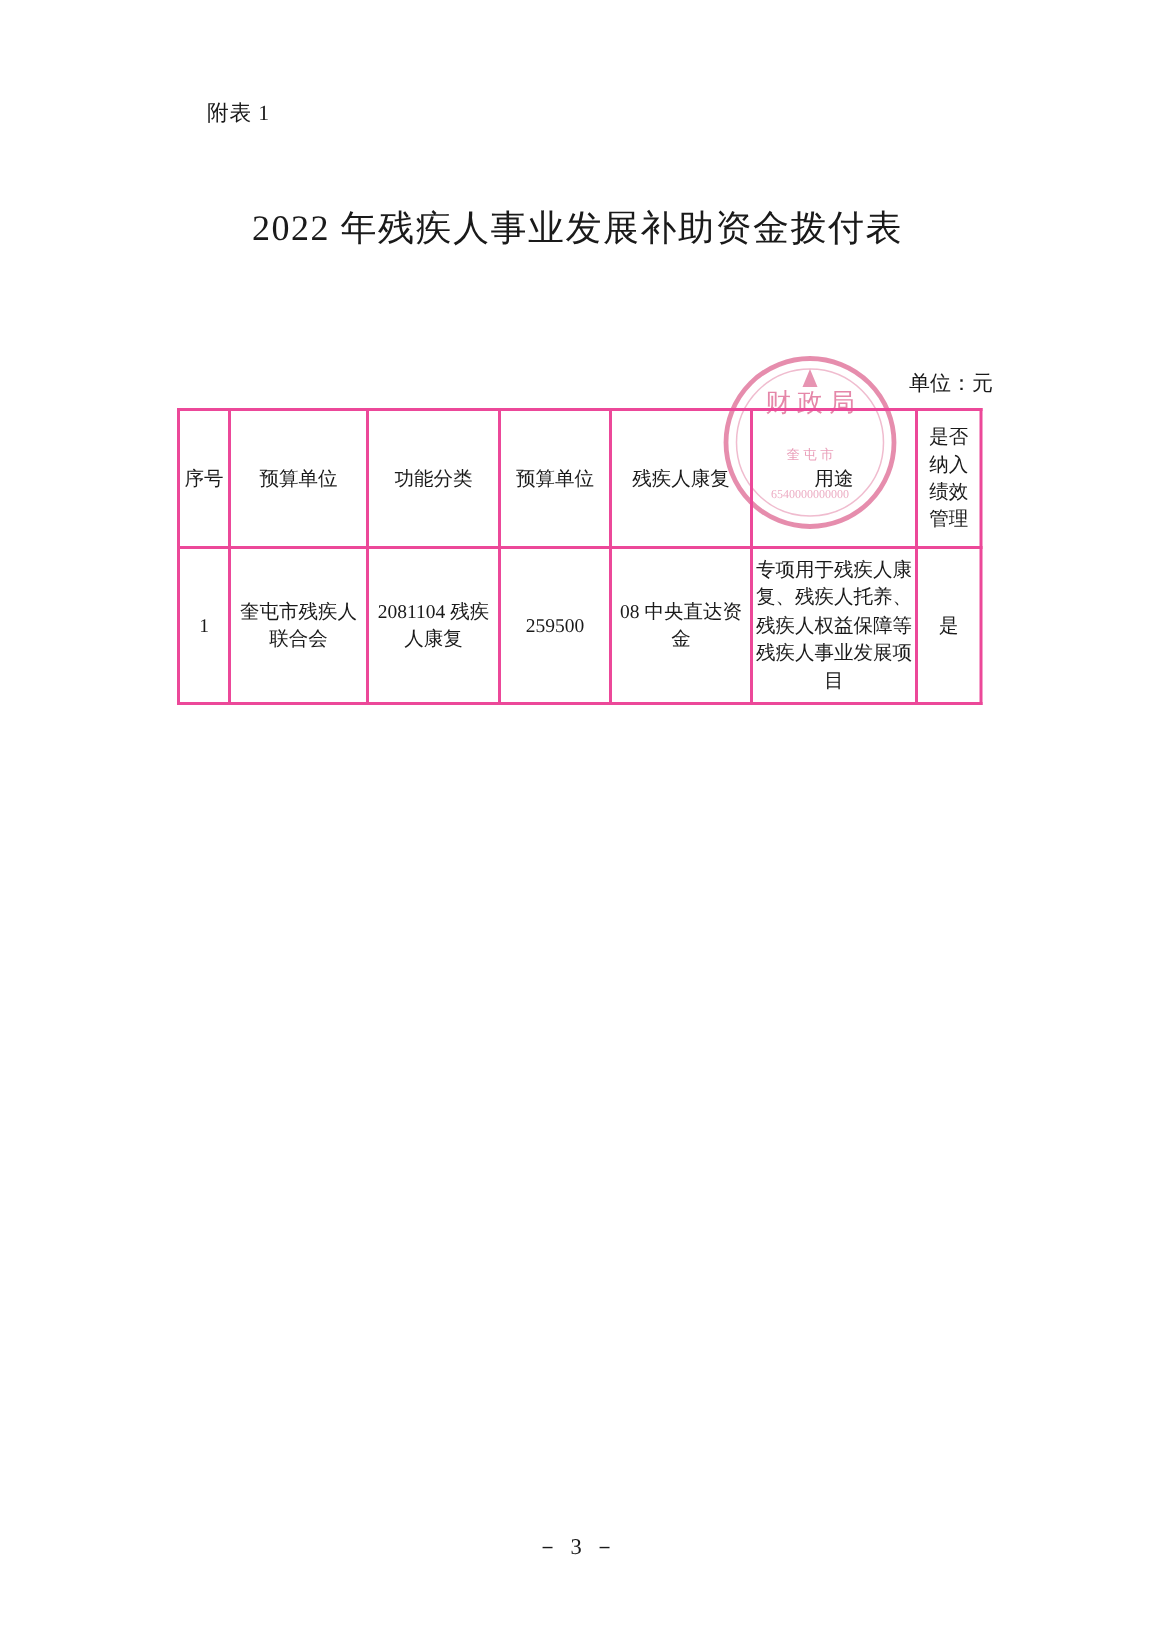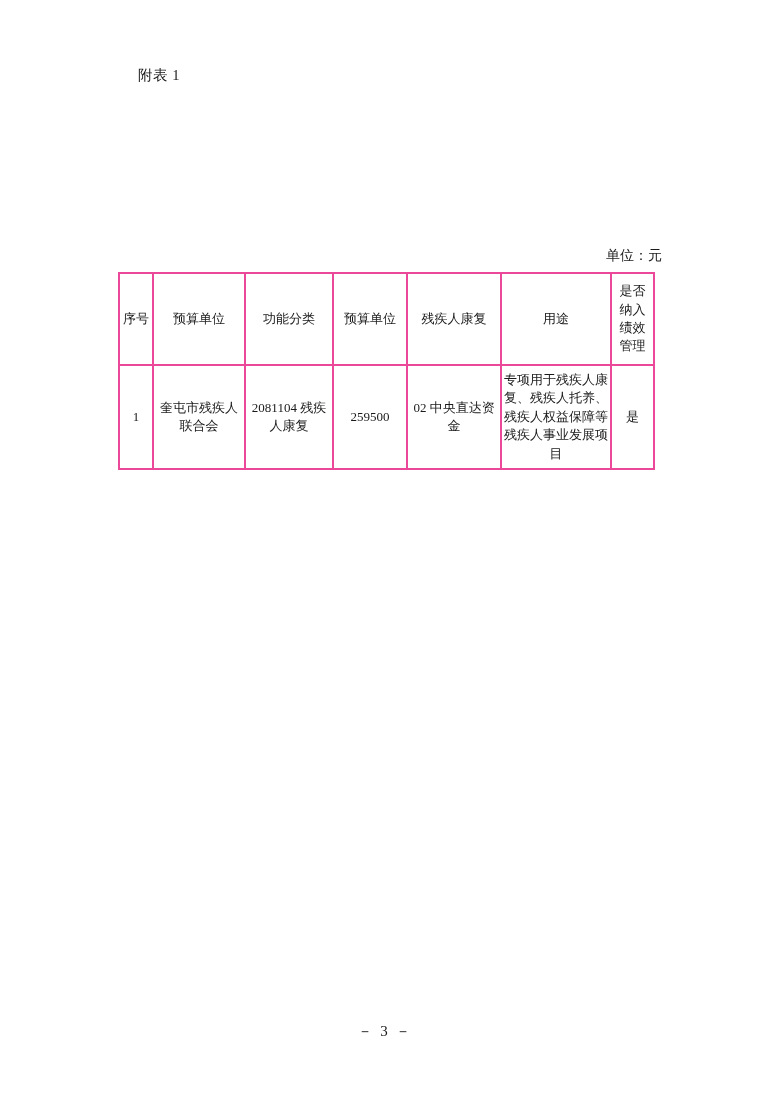--- a/index.html
+++ b/index.html
@@ -117,23 +117,36 @@
     fill: #d6467a;
   }
 </style>
 </head>
 <body>
 
 <div class="page">
 
   <div class="attach-label">附表 1</div>
 
+  <h1 class="doc-title">2022 年残疾人事业发展补助资金拨付表</h1>
 
   <div class="unit-note">单位：元</div>
 
+  <div class="seal">
+    <svg width="126" height="126" viewBox="0 0 126 126" aria-hidden="true">
+      <circle cx="63" cy="63" r="56" fill="none" stroke="#d6467a" stroke-width="3.2" opacity="0.85"></circle>
+      <circle cx="63" cy="63" r="49" fill="none" stroke="#d6467a" stroke-width="1" opacity="0.5"></circle>
+      <g class="seal-text" opacity="0.9">
+        <text x="63" y="42" font-size="17" text-anchor="middle" font-family="'Liberation Serif', serif">财 政 局</text>
+        <text x="63" y="74" font-size="9" text-anchor="middle" font-family="'Liberation Serif', serif" opacity="0.8">奎 屯 市</text>
+        <text x="63" y="100" font-size="8" text-anchor="middle" font-family="'Liberation Serif', serif" opacity="0.7">6540000000000</text>
+      </g>
+      <path d="M63 14 L68 26 L58 26 Z" fill="#d6467a" opacity="0.8"></path>
+    </svg>
+  </div>
 
   <div class="table-wrap">
     <table class="main">
       <colgroup>
         <col class="col-idx">
         <col class="col-unit">
         <col class="col-func">
         <col class="col-amt">
         <col class="col-flag">
         <col class="col-use">
@@ -149,21 +162,21 @@
           <td>用途</td>
           <td class="perf-head">是否纳入绩效管理</td>
         </tr>
       </thead>
       <tbody>
         <tr>
           <td>1</td>
           <td>奎屯市残疾人联合会</td>
           <td>2081104 残疾人康复</td>
           <td>259500</td>
-          <td>02 中央直达资金</td>
+          <td>08 中央直达资金</td>
           <td class="use-cell">专项用于残疾人康复、残疾人托养、残疾人权益保障等残疾人事业发展项目</td>
           <td>是</td>
         </tr>
       </tbody>
     </table>
   </div>
 
   <div class="page-number">－ 3 －</div>
 
 </div>

